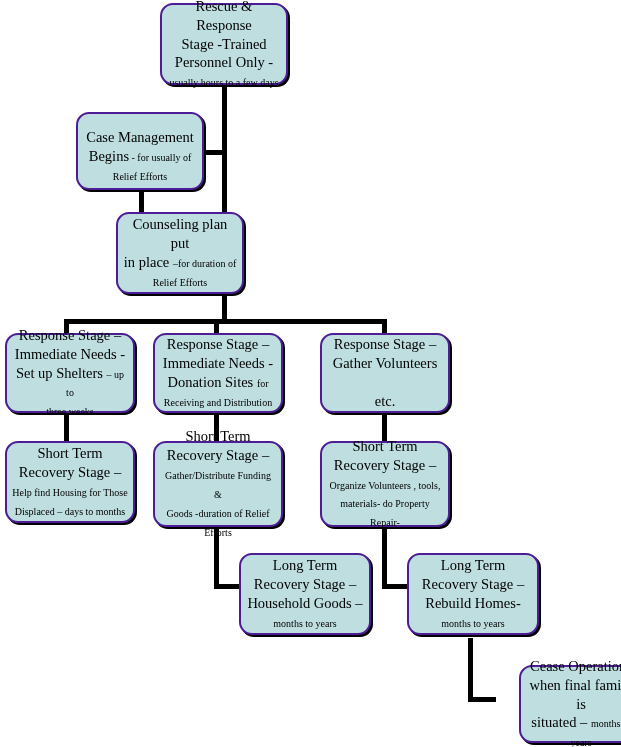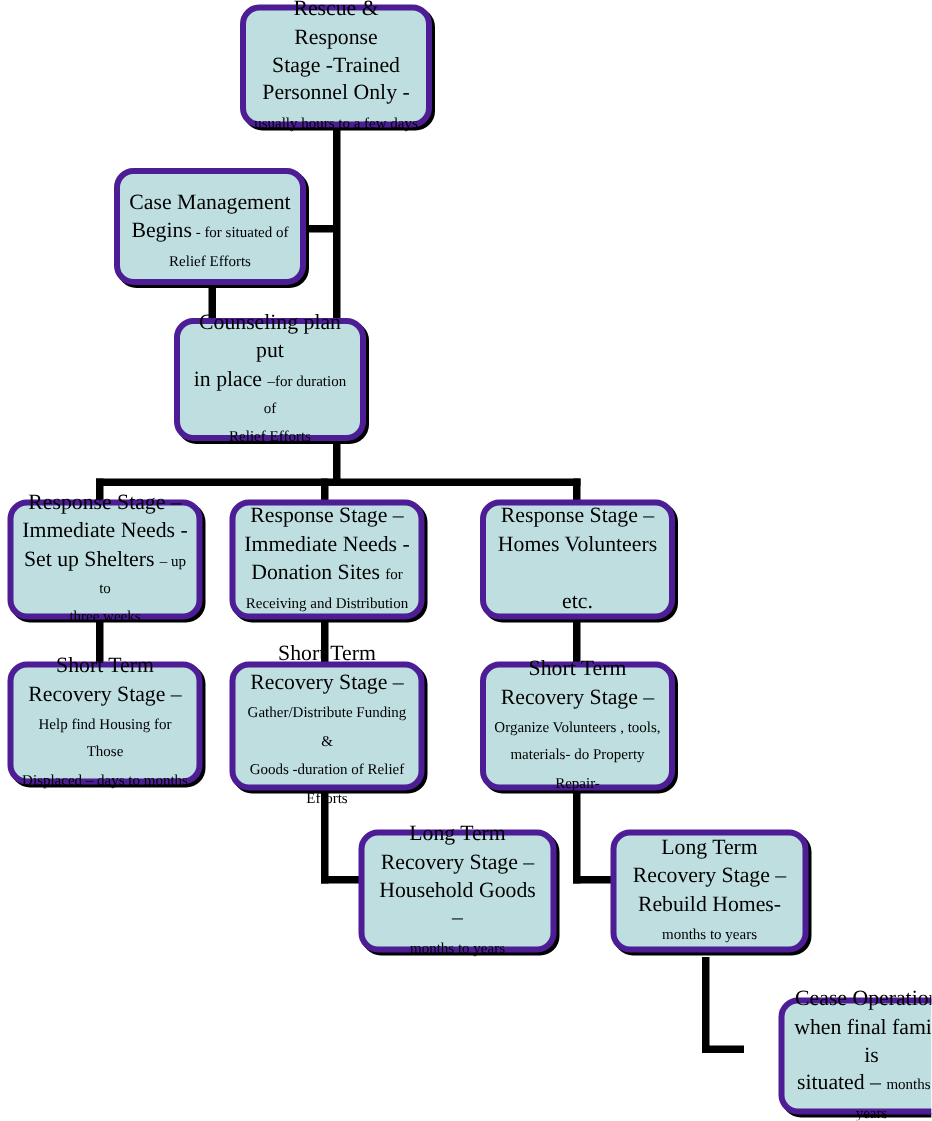--- a/index.html
+++ b/index.html
@@ -20,21 +20,21 @@
   .conn {
     position: absolute;
     background: #000000;
   }
 
   
   .node {
     position: absolute;
     box-sizing: border-box;
     background: #bfdee0;
-    border: 4px solid #4c1d95;
+    border: 2px solid #4c1d95;
     border-radius: 13px;
     display: flex;
     align-items: center;
     justify-content: center;
     text-align: center;
     color: #000000;
     line-height: 1.18;
     padding: 3px 5px;
     
     box-shadow: 2px 2px 0 0 #000000;
@@ -83,21 +83,21 @@
       <span class="t1">Rescue &amp; Response</span><br>
       <span class="t1">Stage -Trained</span><br>
       <span class="t1">Personnel Only  -</span><br>
       <span class="t2">usually hours to a few days</span>
     </span>
   </div>
 
   <div class="node" style="left:76px; top:112px; width:128px; height:78px;align-items:flex-end;">
     <span class="txt">
       <span class="t1">Case Management</span><br>
-      <span class="t1">Begins</span><span class="t2"> - for situated of</span><br>
+      <span class="t1">Begins</span><span class="t2"> - for usually of</span><br>
       <span class="t2">Relief Efforts</span>
     </span>
   </div>
 
   <div class="node" style="left:76px; top:212px; width:128px; height:82px;margin-left:40px;">
     <span class="txt">
       <span class="t1">Counseling plan put</span><br>
       <span class="t1">in place </span><span class="t2">–for duration of</span><br>
       <span class="t2">Relief Efforts</span>
     </span>
@@ -117,21 +117,21 @@
       <span class="t1">Response Stage –</span><br>
       <span class="t1">Immediate Needs -</span><br>
       <span class="t1">Donation Sites </span><span class="t2">for</span><br>
       <span class="t2">Receiving and Distribution</span>
     </span>
   </div>
 
   <div class="node" style="left:320px; top:333px; width:130px; height:80px;">
     <span class="txt">
       <span class="t1">Response Stage –</span><br>
-      <span class="t1">Homes Volunteers</span><br>
+      <span class="t1">Gather Volunteers</span><br>
       <br>
       <span class="t1">etc.</span>
     </span>
   </div>
 
   <div class="node" style="left:5px; top:441px; width:130px; height:82px;">
     <span class="txt">
       <span class="t1">Short Term</span><br>
       <span class="t1">Recovery Stage –</span><br>
       <span class="t2">Help find Housing for Those</span><br>

